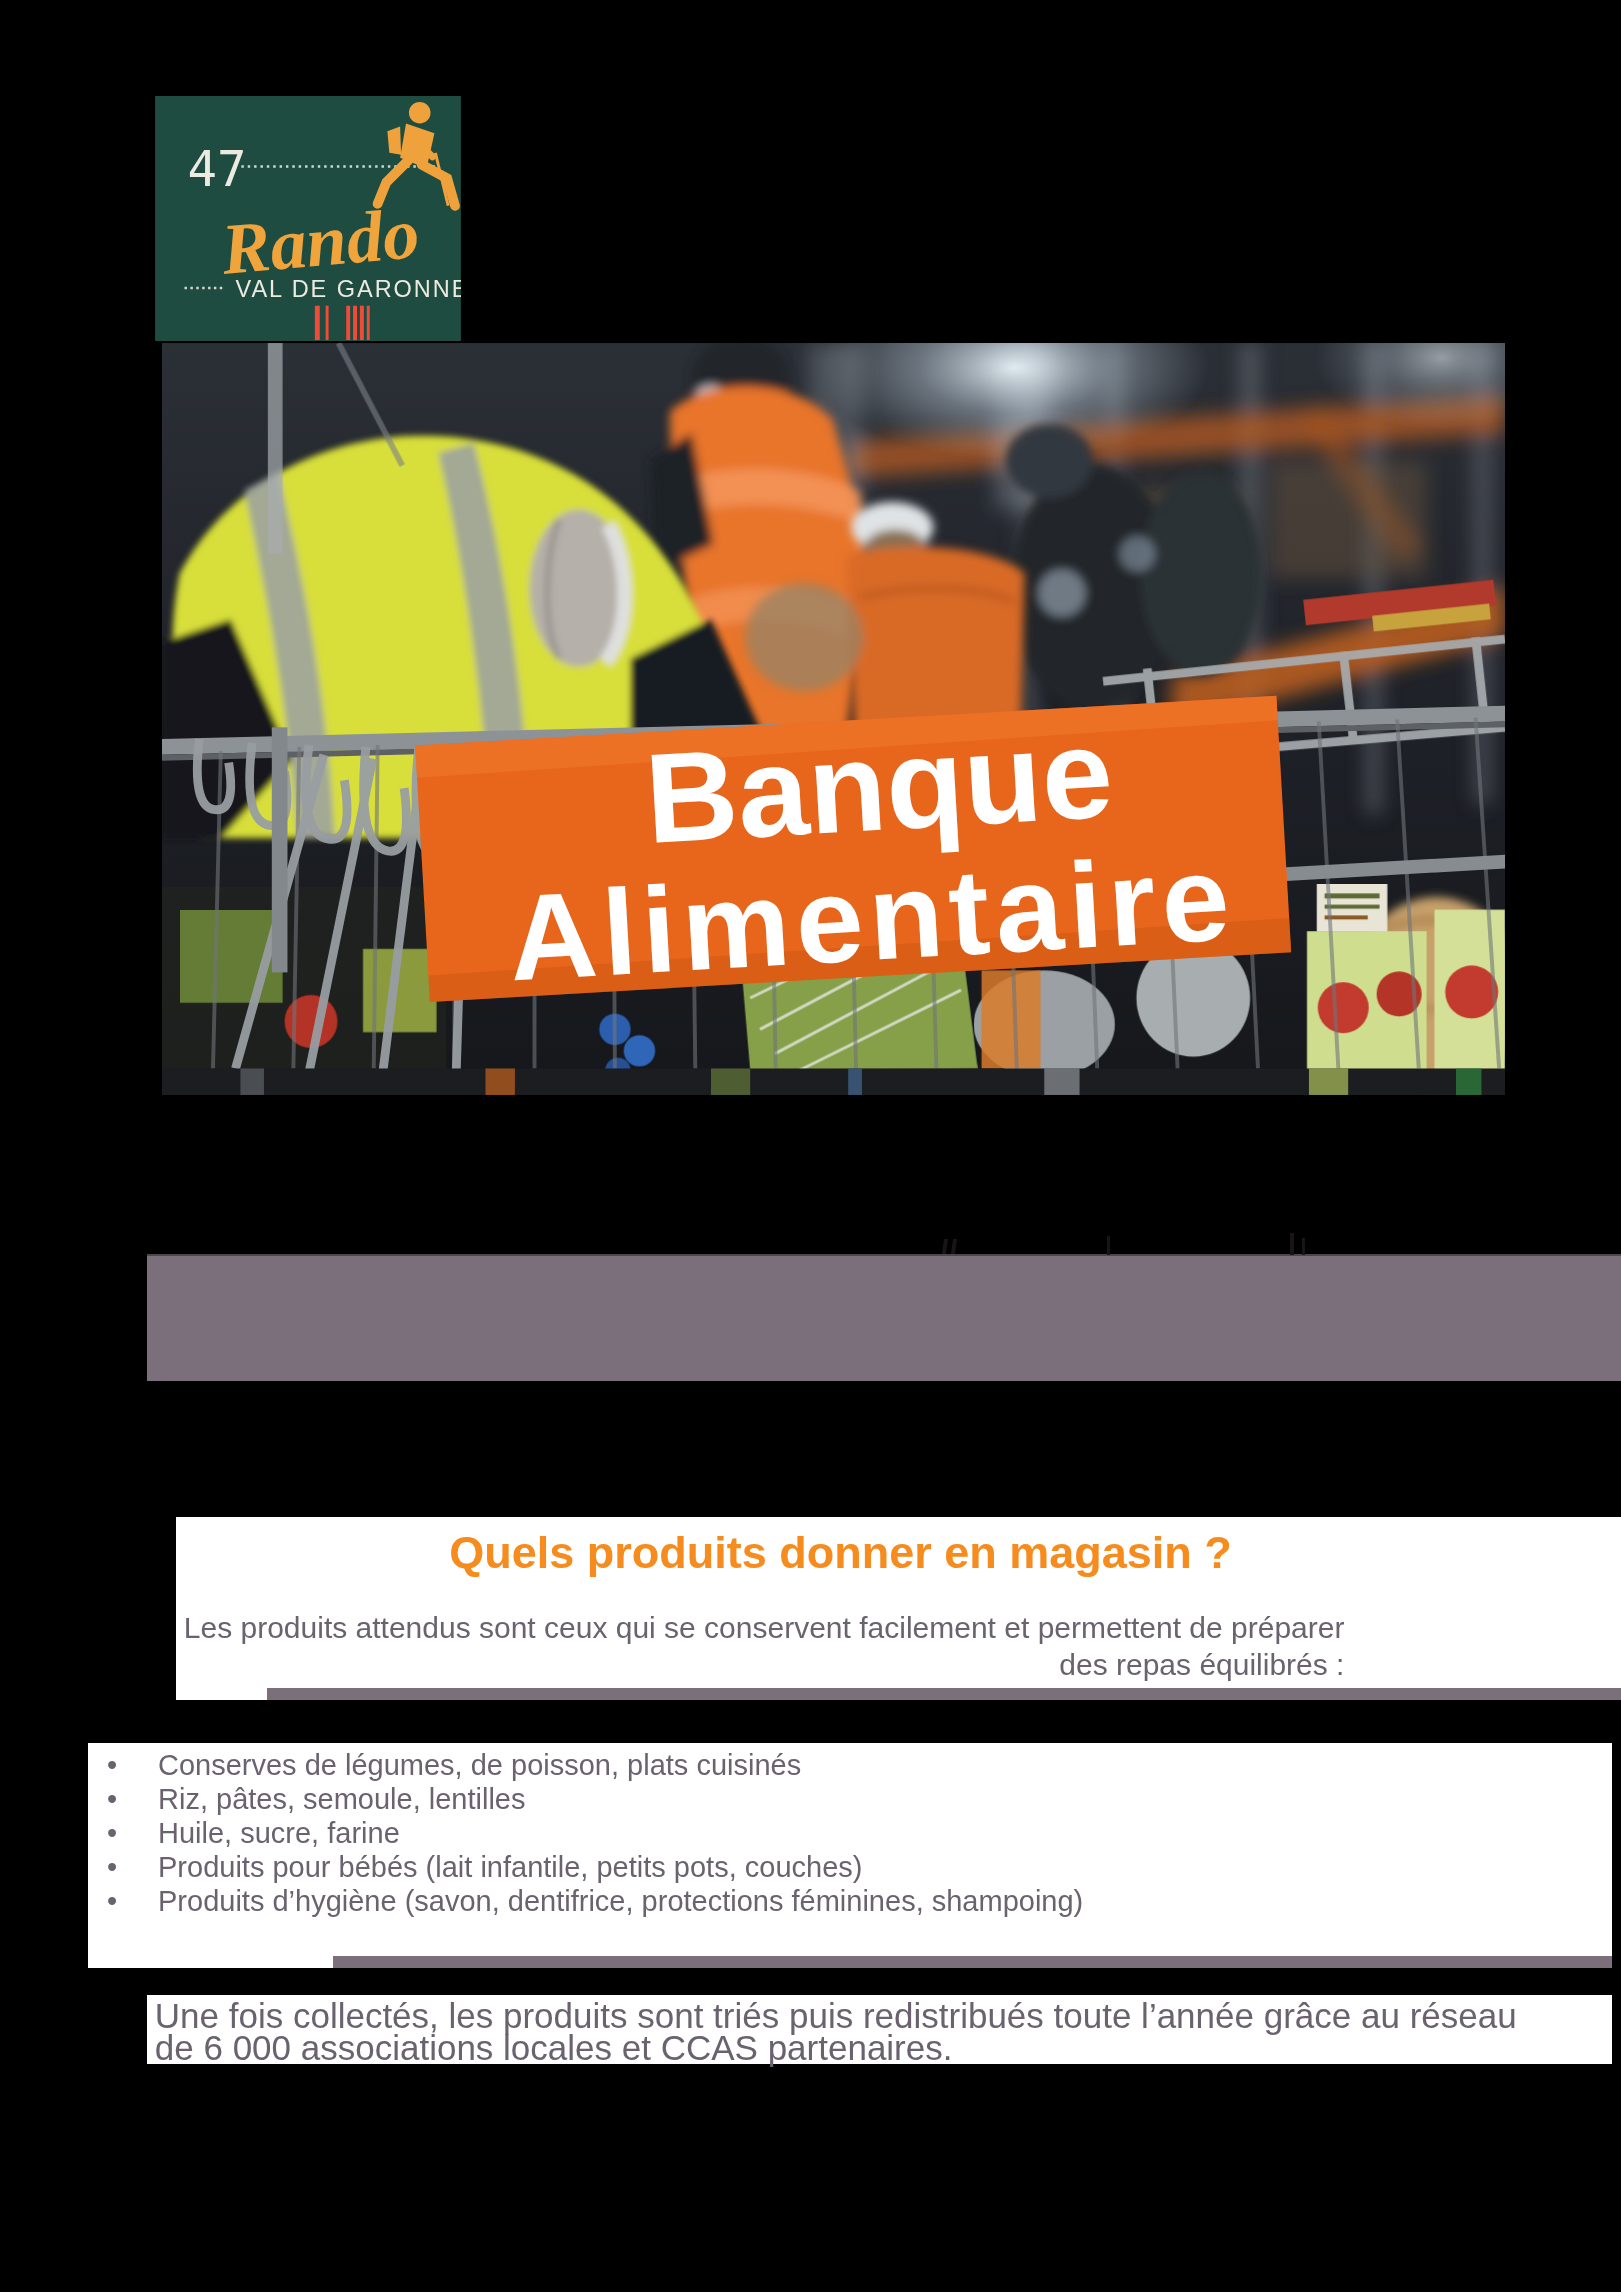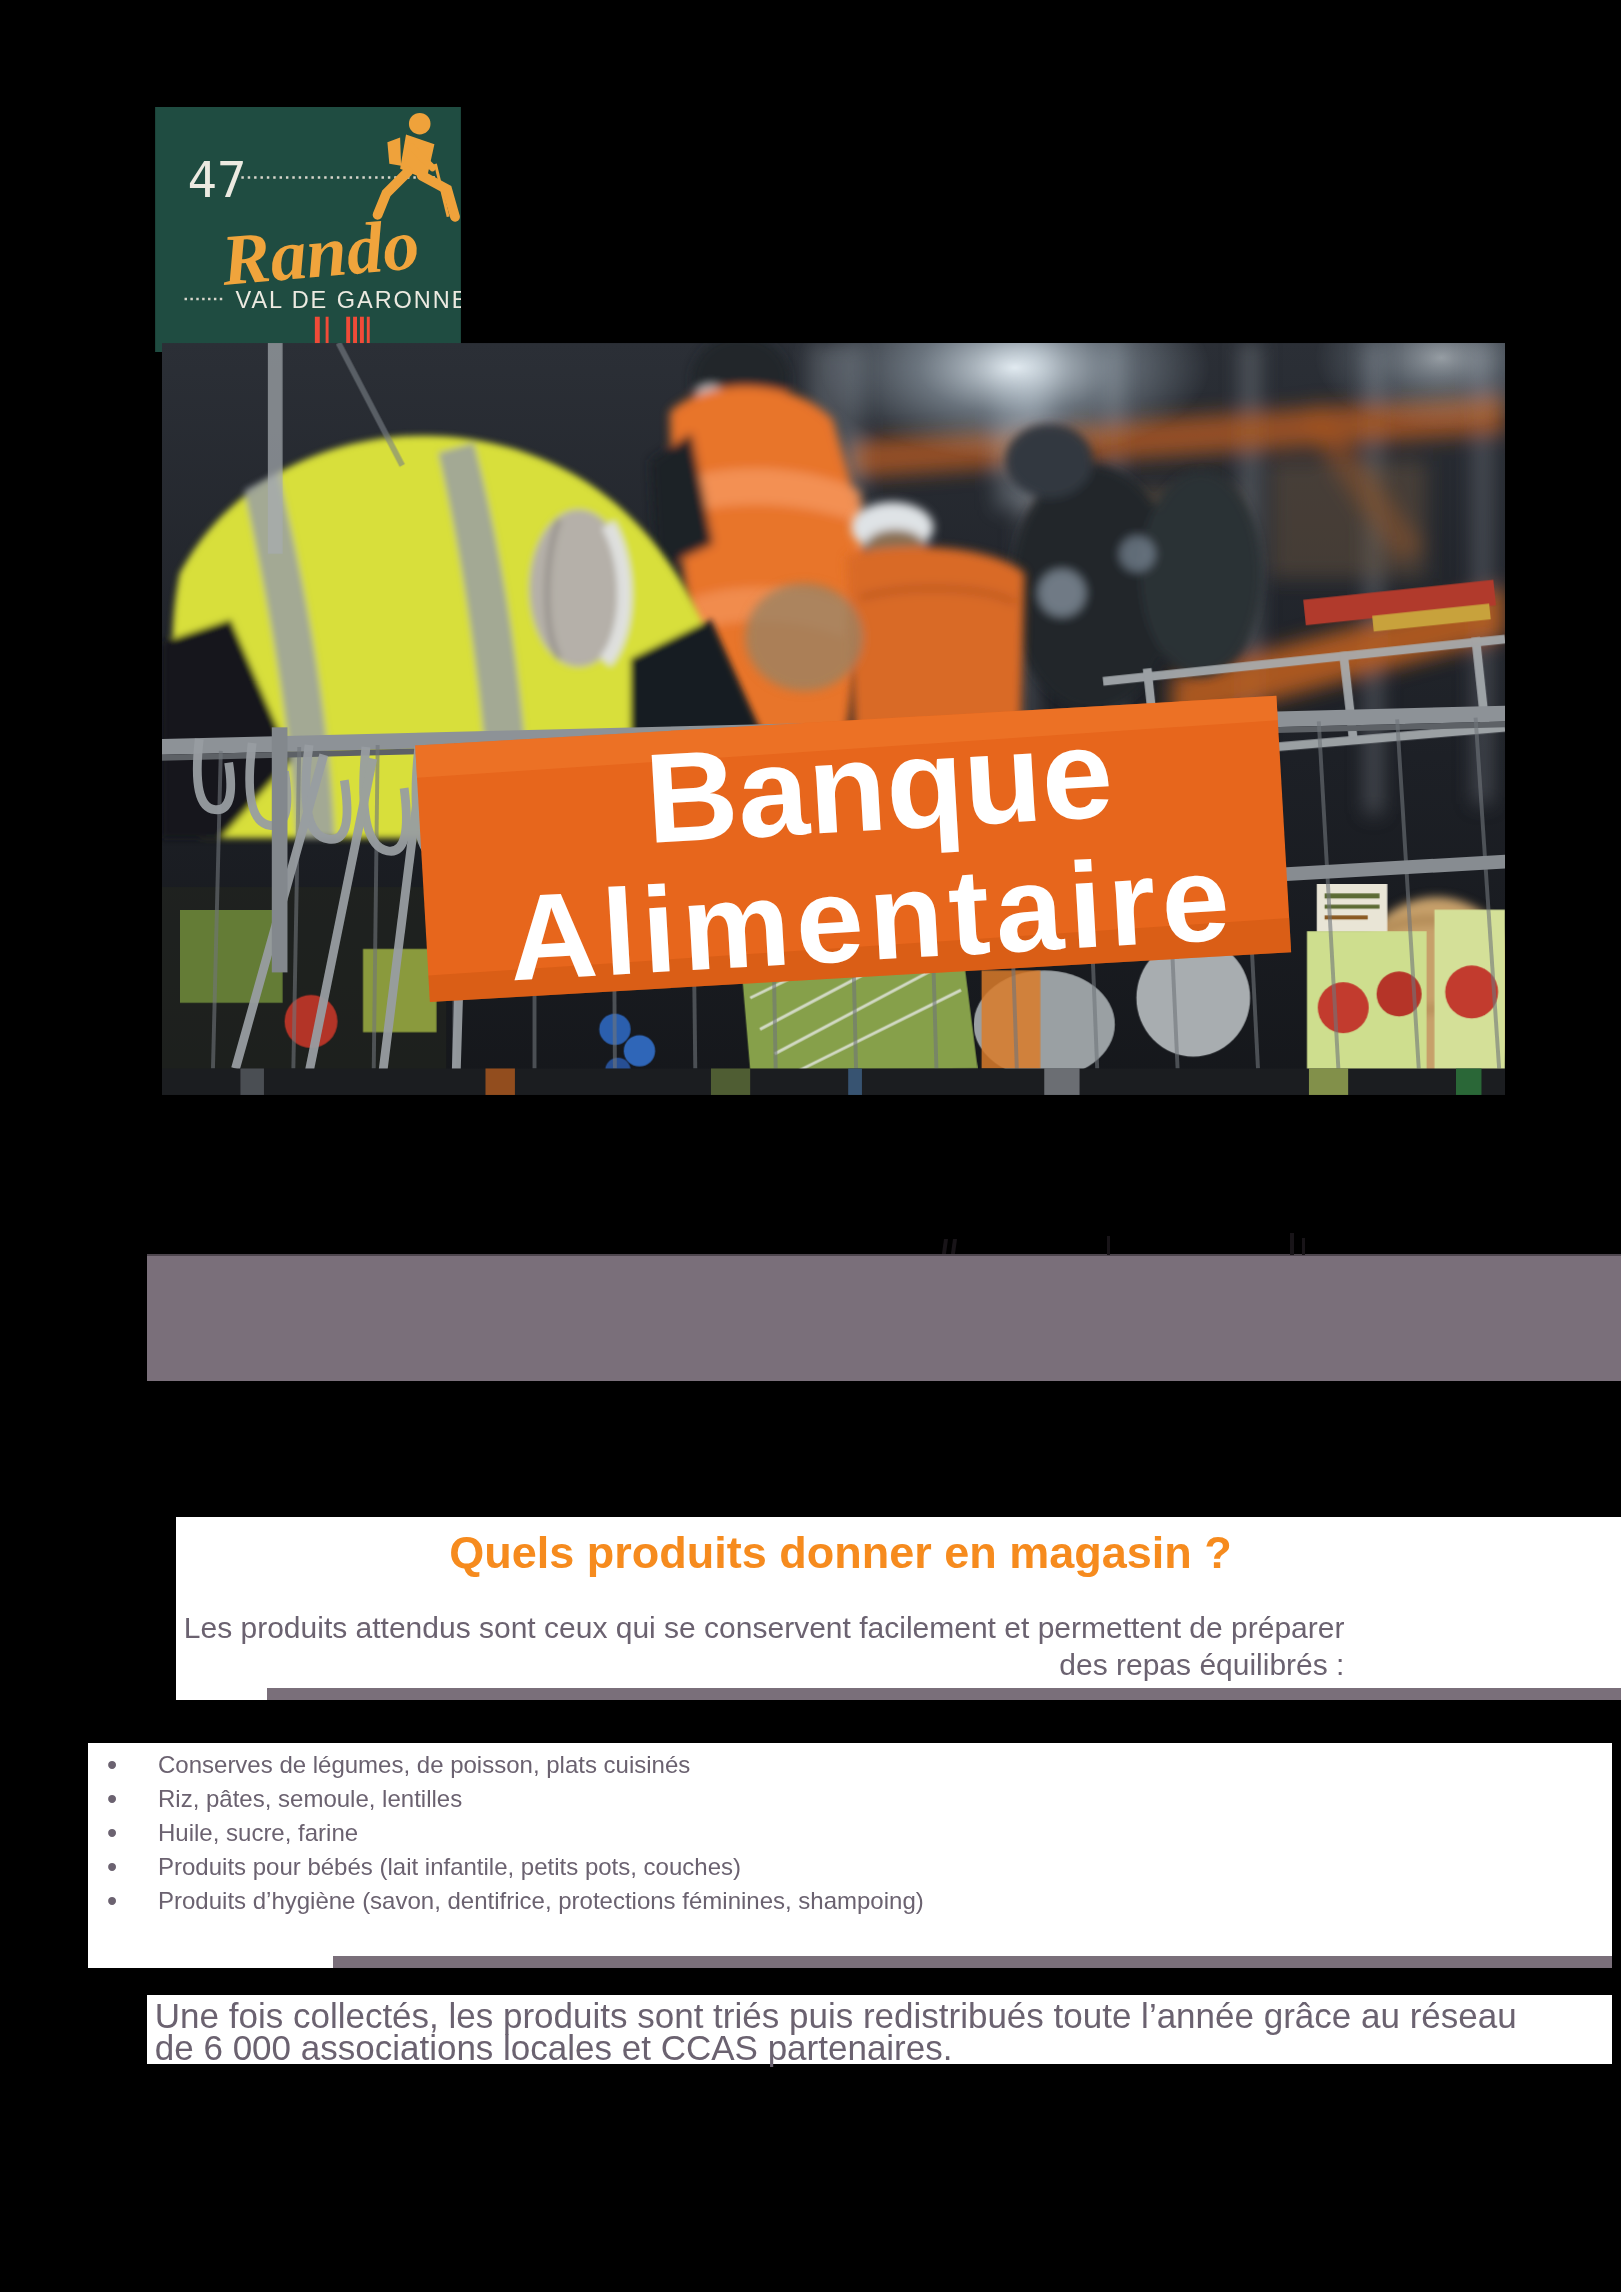--- a/index.html
+++ b/index.html
@@ -1,21 +1,21 @@
 <!DOCTYPE html>
 <html><head>
 <meta charset="utf-8">
 <style>
   html,body{margin:0;padding:0;background:#000;}
   .page{position:relative;width:1621px;height:2293px;background:#000;overflow:hidden;
         font-family:"Liberation Sans",sans-serif;}
   .abs{position:absolute;}
 
   
-  .logo{left:155px;top:107px;width:266px;height:245px;}
+  .logo{left:155px;top:96px;width:266px;height:245px;}
 
   
   .photo{left:162px;top:343px;width:1343px;height:752px;}
 
   
   .redact-band{left:147px;top:1254px;width:1474px;height:125px;background:#7A6F7A;
                border-top:2px solid #4e464e;}
   .remnant{background:#181418;}
 
   
@@ -24,21 +24,21 @@
   .band2{left:88px;top:1743px;width:1524px;height:225px;}
   .band3{left:147px;top:1995px;width:1465px;height:69px;}
 
   .heading{left:0;top:9.8px;width:1329px;text-align:center;
            font-size:45px;font-weight:bold;color:#F68B1E;letter-spacing:0px;}
   .intro{left:7.8px;top:92px;font-size:30px;line-height:37px;color:#6B6270;text-align:right;}
   .divider1{left:91px;right:0;bottom:0;height:11.8px;background:#7A6F7A;}
   .divider2{left:245px;right:0;bottom:0;height:11.8px;background:#7A6F7A;}
 
   ul.products{margin:0;padding:4.9px 0 0 70px;list-style:none;}
-  ul.products li{position:relative;font-size:24px;line-height:34px;color:#6B6270;}
+  ul.products li{position:relative;font-size:29px;line-height:34px;color:#6B6270;}
   ul.products li::before{content:"•";position:absolute;left:-51px;top:0px;
            color:#6B6270;font-size:29px;}
 
   .outro{left:7.8px;top:4.9px;font-size:35px;line-height:32px;color:#6B6270;}
   .outro b{font-weight:normal;}
 
   svg text{font-family:"Liberation Sans",sans-serif;}
   .logo-num{font-family:"DejaVu Sans Mono",monospace;}
   .logo-script{font-family:"Liberation Serif",serif;font-style:italic;font-weight:bold;}
 </style>

